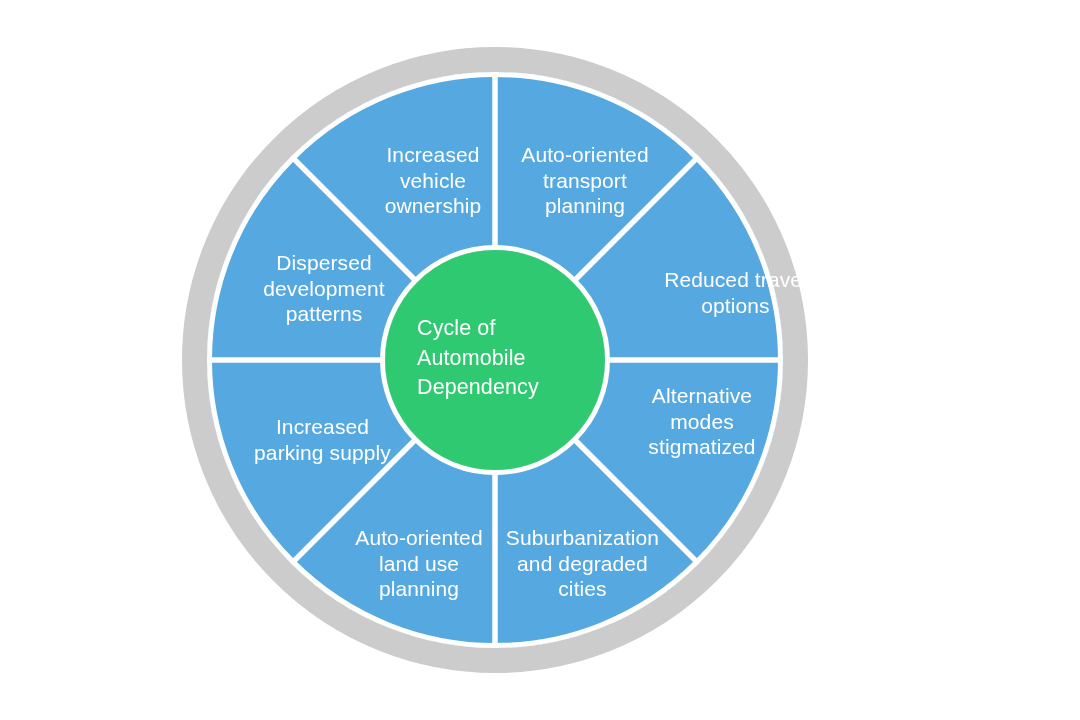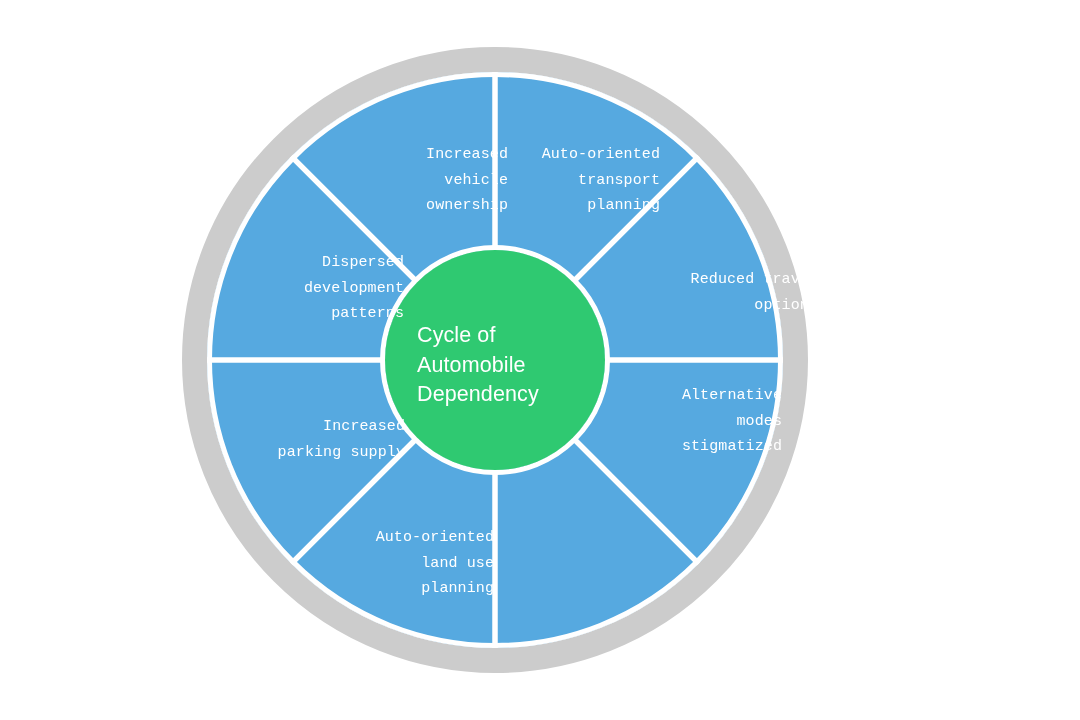--- a/index.html
+++ b/index.html
@@ -23,41 +23,40 @@
     position: absolute;
     left: 0;
     top: 0;
     width: 1080px;
     height: 720px;
     display: block;
   }
   .seg-label {
     position: absolute;
     color: #ffffff;
-    font-family: Liberation Mono, monospace;
-    font-size: 15px;
+    font-family: Liberation Sans, sans-serif;
+    font-size: 21px;
     line-height: 25.5px;
     font-weight: 400;
     white-space: pre-line;
-    text-align: right;
+    text-align: center;
     letter-spacing: 0.1px;
     pointer-events: none;
   }
   .center-label {
     position: absolute;
     color: #ffffff;
     font-family: "Liberation Sans", sans-serif;
     font-size: 21.5px;
     line-height: 29.5px;
     font-weight: 400;
     white-space: pre-line;
     text-align: left;
     letter-spacing: 0.1px;
     pointer-events: none;
-    margin-top: 7px;
   }
 </style>
 </head>
 <body>
 
 <div id="canvas-wrap">
 
   <svg id="wheel" viewBox="0 0 1080 720">
     <defs>
 
@@ -100,20 +99,23 @@
 transport
 planning</div>
 
   <div class="seg-label" style="left:613px; top:267px; width:165px;margin-left:40px;">Reduced travel
 options</div>
 
   <div class="seg-label" style="left:622px; top:383px; width:160px;">Alternative
 modes
 stigmatized</div>
 
+  <div class="seg-label" style="left:500px; top:525px; width:165px;">Suburbanization
+and degraded
+cities</div>
 
   <div class="seg-label" style="left:344px; top:525px; width:150px;">Auto-oriented
 land use
 planning</div>
 
   <div class="seg-label" style="left:240px; top:414px; width:165px;">Increased
 parking supply</div>
 
   <div class="seg-label" style="left:244px; top:250px; width:160px;">Dispersed
 development

